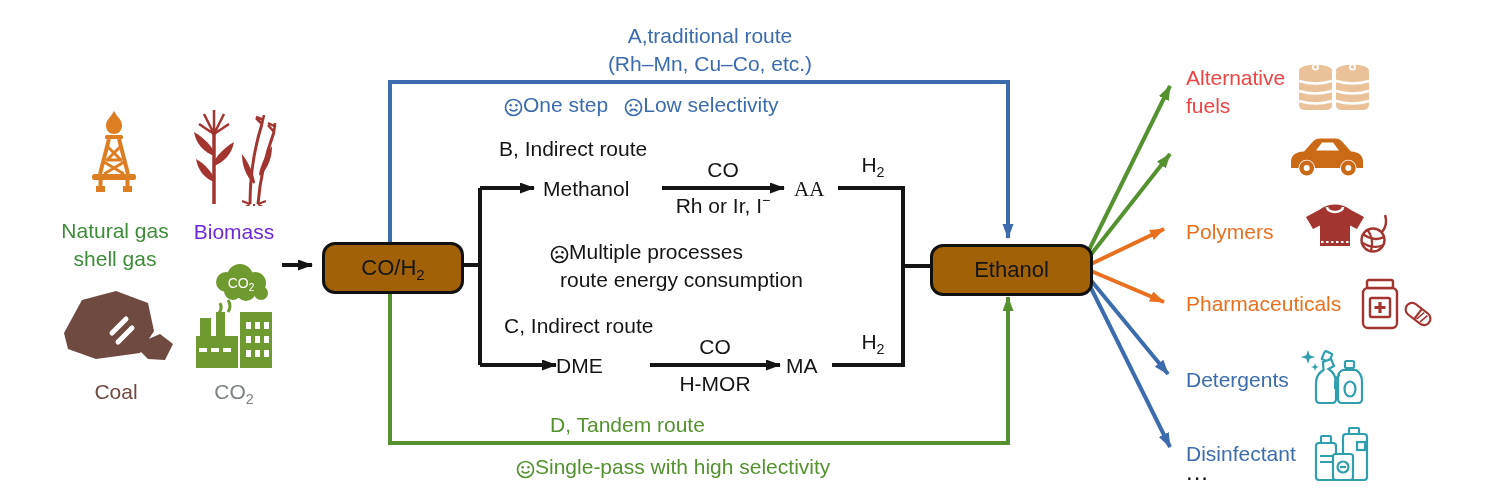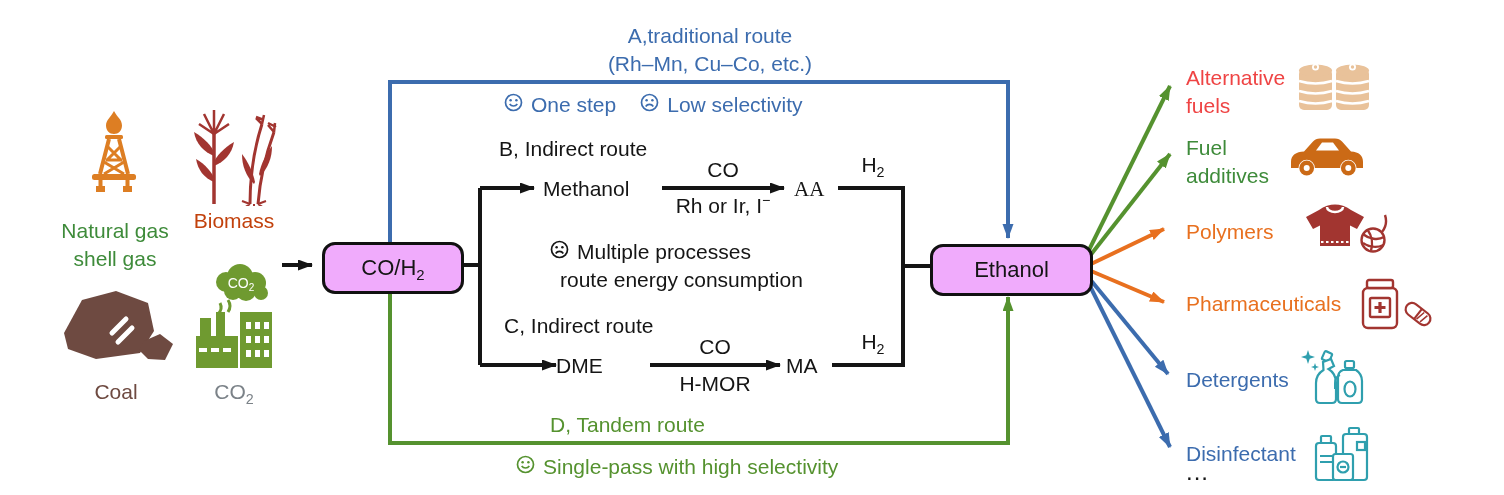--- a/index.html
+++ b/index.html
@@ -7,25 +7,25 @@
     position:relative; width:1504px; height:495px; background:#ffffff;
     font-family:"Liberation Sans", sans-serif; color:#151515; overflow:hidden;
   }
   .abs { position:absolute; }
   .lbl { font-size:21px; white-space:nowrap; line-height:1.25; }
   .lbl2 { font-size:21px; line-height:28px; }
   .ctr { text-align:center; }
   sub { font-size:0.68em; line-height:0; }
   sup { font-size:0.68em; line-height:0; }
   .box {
-    position:absolute; border:3.5px solid #111; border-radius:13px; background:#f0abfc;
+    position:absolute; border:3.5px solid #111; border-radius:13px; background:#a16207;
     display:flex; align-items:center; justify-content:center;
     font-size:22px;
   }
-  .prorow { display:flex; align-items:flex-start; gap:8px; font-size:21px; white-space:nowrap; }
+  .prorow { display:flex; align-items:flex-end; font-size:21px; white-space:nowrap; }
   .faceicon { flex:0 0 auto; display:block; }
   svg { display:block; }
   .overlay { position:absolute; left:0; top:0; pointer-events:none; }
 </style>
 </head>
 <body>
 
 <div class="canvas">
 
   <svg class="overlay" width="1504" height="495" viewBox="0 0 1504 495">
@@ -130,21 +130,21 @@
       <rect x="11" y="88" width="8" height="4"></rect>
         <rect x="23" y="88" width="8" height="4"></rect>
         <rect x="35" y="88" width="8" height="4"></rect>
     </g>
   </svg>
 
   <div class="abs lbl2 ctr" style="left: 38px; top: 217px; width: 154px; color: rgb(62, 139, 58);">
     <div>Natural gas</div>
     <div>shell gas</div>
   </div>
-  <div class="abs lbl ctr" style="left: 188px; top: 208px; width: 92px; color: #c2410c;">Biomass</div>
+  <div class="abs lbl ctr" style="left: 188px; top: 219px; width: 92px; color: #6d28d9;">Biomass</div>
   <div class="abs lbl ctr" style="left: 56px; top: 379px; width: 120px; color: rgb(110, 74, 65);">Coal</div>
   <div class="abs lbl ctr" style="left: 192px; top: 379px; width: 84px; color: rgb(123, 130, 136);">
     <span>CO</span><sub>2</sub>
   </div>
 
   <div class="box" style="left:322px; top:242px; width:136px; height:46px;">
     <span><span>CO/H</span><sub>2</sub></span>
   </div>
   <div class="box" style="left:930px; top:244px; width:157px; height:46px;">
     <span>Ethanol</span>
@@ -209,24 +209,20 @@
       <circle cx="12.4" cy="7.3" r="1.25" fill="currentColor"></circle>
       <path d="M5.7,11 a4.6,4.6 0 0 0 7.6,0" stroke="currentColor" stroke-width="1.7" fill="none"></path>
     </svg>
     <span>Single-pass with high selectivity</span>
   </div>
 
   <div class="abs lbl2" style="left: 1186px; top: 64px; color: #ef4444;">
     <div>Alternative</div>
     <div>fuels</div>
   </div>
-  <div class="abs lbl2" style="left: 1186px; top: 134px; color: rgb(62, 139, 58);">
-    <div>Fuel</div>
-    <div>additives</div>
-  </div>
   <div class="abs lbl" style="left: 1186px; top: 219px; color: rgb(232, 112, 31);">Polymers</div>
   <div class="abs lbl" style="left: 1186px; top: 291px; color: rgb(232, 112, 31);">Pharmaceuticals</div>
   <div class="abs lbl" style="left: 1186px; top: 367px; color: rgb(60, 108, 174);">Detergents</div>
   <div class="abs lbl" style="left: 1186px; top: 441px; color: rgb(60, 108, 174);">Disinfectant</div>
   <div class="abs" style="left:1186px; top:458px; font-size:24px; letter-spacing:1px;">...</div>
 
   <svg class="abs" style="left:1297px; top:62px; color:#e9c29a;" width="74" height="50" viewBox="0 0 74 50">
     <g fill="currentColor">
       <rect x="2" y="7" width="33" height="41" rx="5"></rect>
       <ellipse cx="18.5" cy="8.5" rx="16.5" ry="6"></ellipse>

